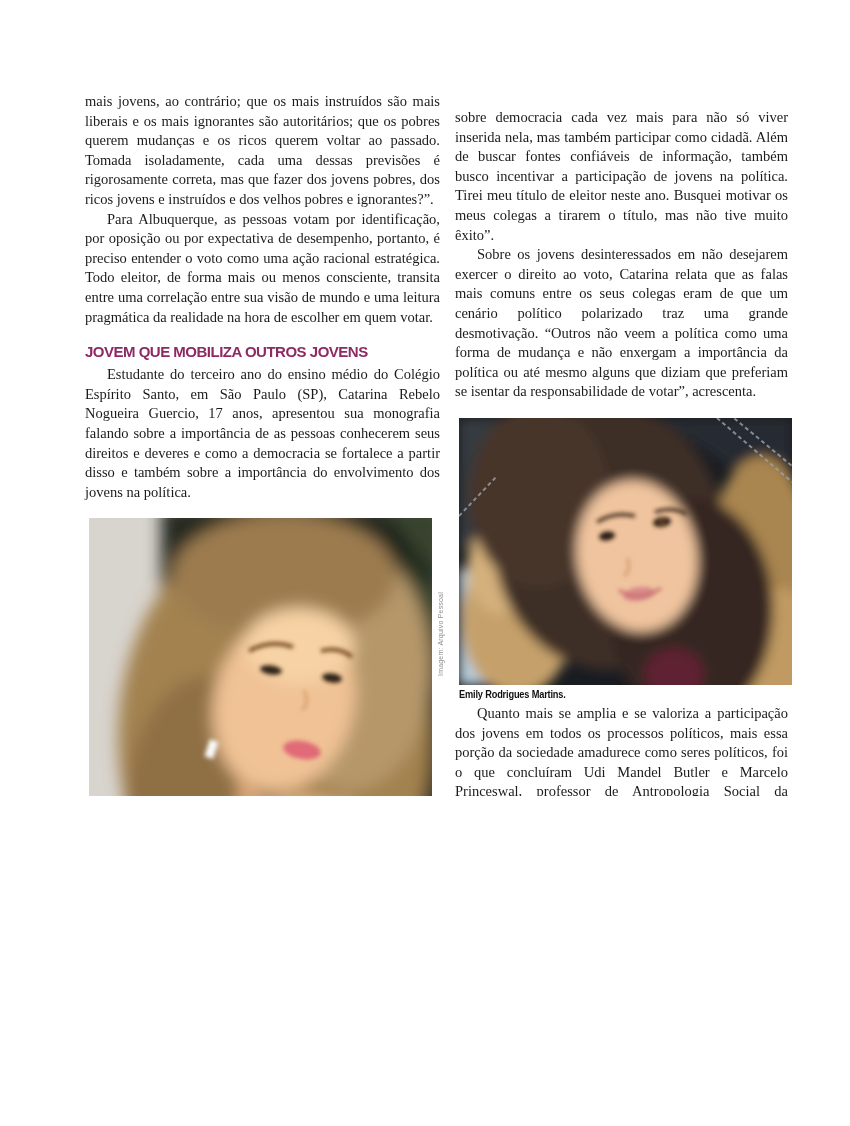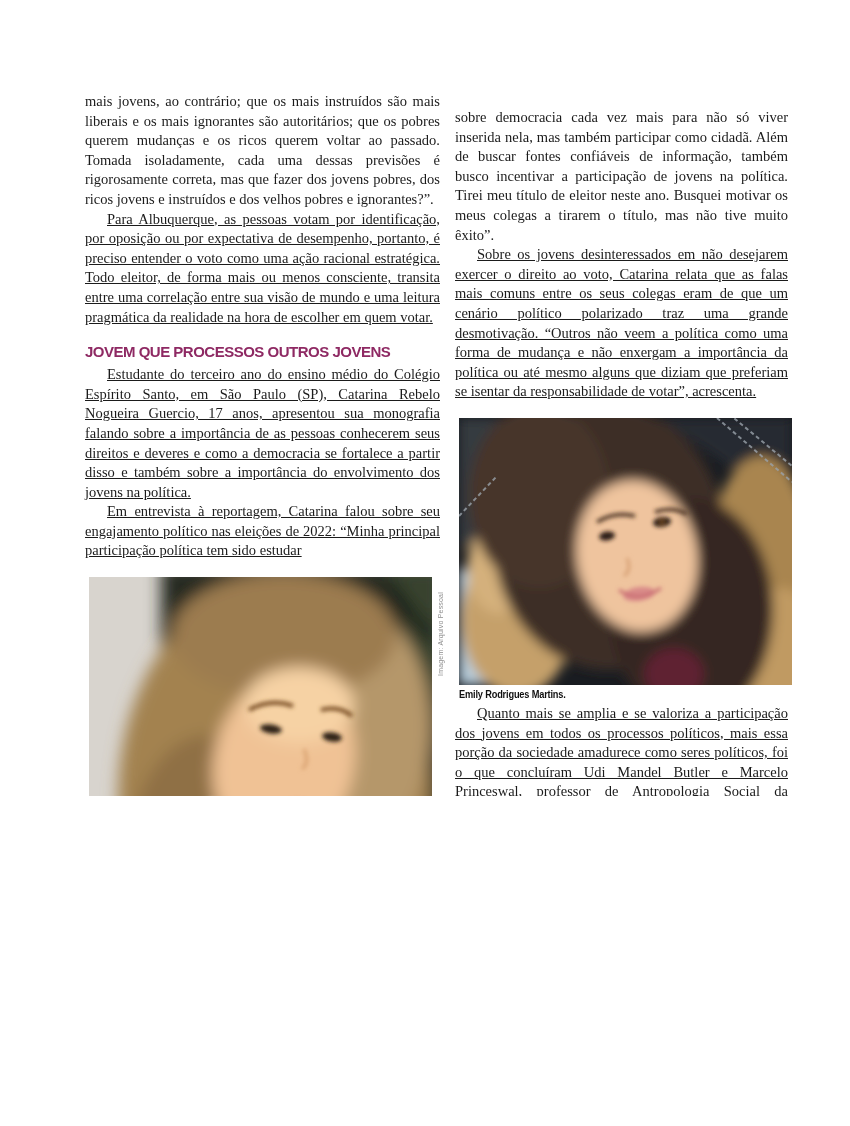--- a/index.html
+++ b/index.html
@@ -4,21 +4,21 @@
 <style>
   html,body{margin:0;padding:0;background:#ffffff;}
   .page{
     position:relative;width:850px;height:796px;background:#ffffff;
     font-family:"Liberation Serif", serif;color:#1b1b1b;overflow:hidden;
   }
   .col{position:absolute;top:92px;}
   .col-left{left:85px;width:355px;}
   .col-right{left:455px;width:333px;margin-top:16px;}
   p.body{margin:0;font-size:14.5px;line-height:19.6px;text-align:justify;}
-  p.ind{text-indent:22px;text-decoration:underline;}
+  p.ind{text-indent:22px;}
   h2.sec{
     margin:15px 0 4px;font-family:"Liberation Sans", sans-serif;font-weight:bold;
     font-size:15px;line-height:19px;color:#8e2963;letter-spacing:-0.5px;
   }
   figure{margin:12px 0 0;padding:4px;}
   figure svg{display:block;}
   figcaption{
     font-family:"Liberation Sans", sans-serif;font-weight:bold;font-size:10.5px;
     color:#111;margin-top:3px;letter-spacing:-0.2px;
     transform:scaleX(0.88);transform-origin:left center;white-space:nowrap;
@@ -38,23 +38,22 @@
   .footer-right .bold{font-family:"Liberation Sans", sans-serif;font-weight:bold;font-size:16px;letter-spacing:-0.3px;}
 </style>
 </head>
 <body>
 
 <div class="page">
 
   <div class="col col-left">
     <p class="body">mais jovens, ao contrário; que os mais instruídos são mais liberais e os mais ignorantes são autoritários; que os pobres querem mudanças e os ricos querem voltar ao passado. Tomada isoladamente, cada uma dessas previsões é rigorosamente correta, mas que fazer dos jovens pobres, dos ricos jovens e instruídos e dos velhos pobres e ignorantes?”.</p>
     <p class="body ind">Para Albuquerque, as pessoas votam por identificação, por oposição ou por expectativa de desempenho, portanto, é preciso entender o voto como uma ação racional estratégica. Todo eleitor, de forma mais ou menos consciente, transita entre uma correlação entre sua visão de mundo e uma leitura pragmática da realidade na hora de escolher em quem votar.</p>
-    <h2 class="sec">JOVEM QUE PROCESSOS OUTROS JOVENS</h2>
+    <h2 class="sec">JOVEM QUE MOBILIZA OUTROS JOVENS</h2>
     <p class="body ind">Estudante do terceiro ano do ensino médio do Colégio Espírito Santo, em São Paulo (SP), Catarina Rebelo Nogueira Guercio, 17 anos, apresentou sua monografia falando sobre a importância de as pessoas conhecerem seus direitos e deveres e como a democracia se fortalece a partir disso e também sobre a importância do envolvimento dos jovens na política.</p>
-    <p class="body ind">Em entrevista à reportagem, Catarina falou sobre seu engajamento político nas eleições de 2022: “Minha principal participação política tem sido estudar</p>
 
     <figure>
       <svg width="343" height="408" viewBox="0 0 343 408" preserveAspectRatio="none">
         <defs>
           <filter id="lb" x="-30%" y="-30%" width="160%" height="160%">
               <feGaussianBlur stdDeviation="8"></feGaussianBlur>
             </filter>
           <filter id="lb2" x="-60%" y="-60%" width="220%" height="220%">
               <feGaussianBlur stdDeviation="2.3"></feGaussianBlur>
             </filter>

